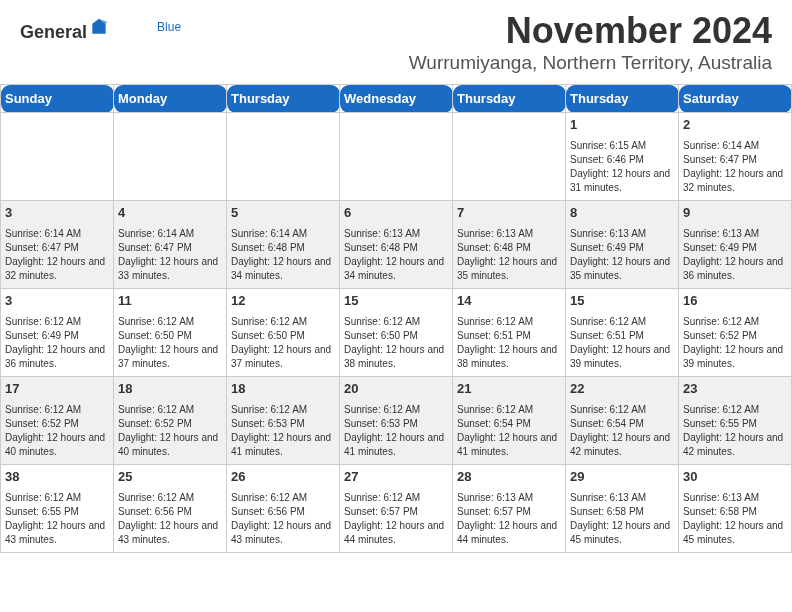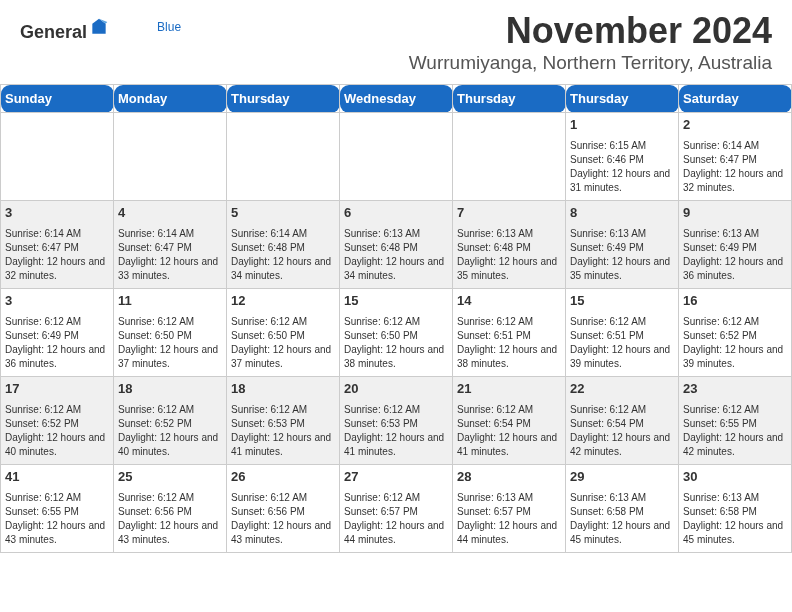--- a/index.html
+++ b/index.html
@@ -203,21 +203,21 @@
         </td>
         <td>
           <span class="day-num">23</span>
           <div class="day-info" style="white-space: pre-line;">Sunrise: 6:12 AM
 Sunset: 6:55 PM
 Daylight: 12 hours and 42 minutes.</div>
         </td>
       </tr>
       <tr>
         <td>
-          <span class="day-num">41</span>
+          <span class="day-num">38</span>
           <div class="day-info" style="white-space: pre-line;">Sunrise: 6:12 AM
 Sunset: 6:55 PM
 Daylight: 12 hours and 43 minutes.</div>
         </td>
         <td>
           <span class="day-num">25</span>
           <div class="day-info" style="white-space: pre-line;">Sunrise: 6:12 AM
 Sunset: 6:56 PM
 Daylight: 12 hours and 43 minutes.</div>
         </td>

